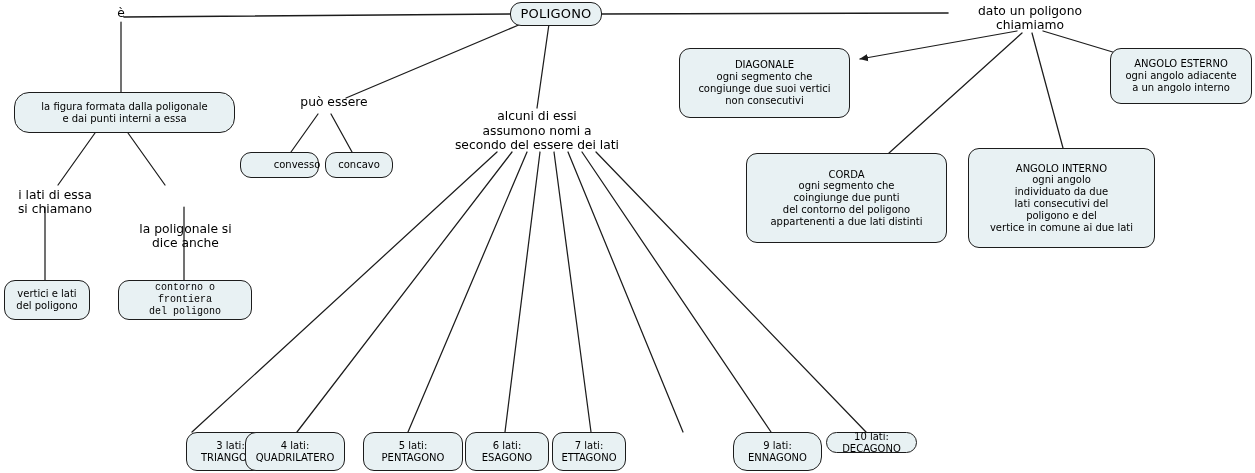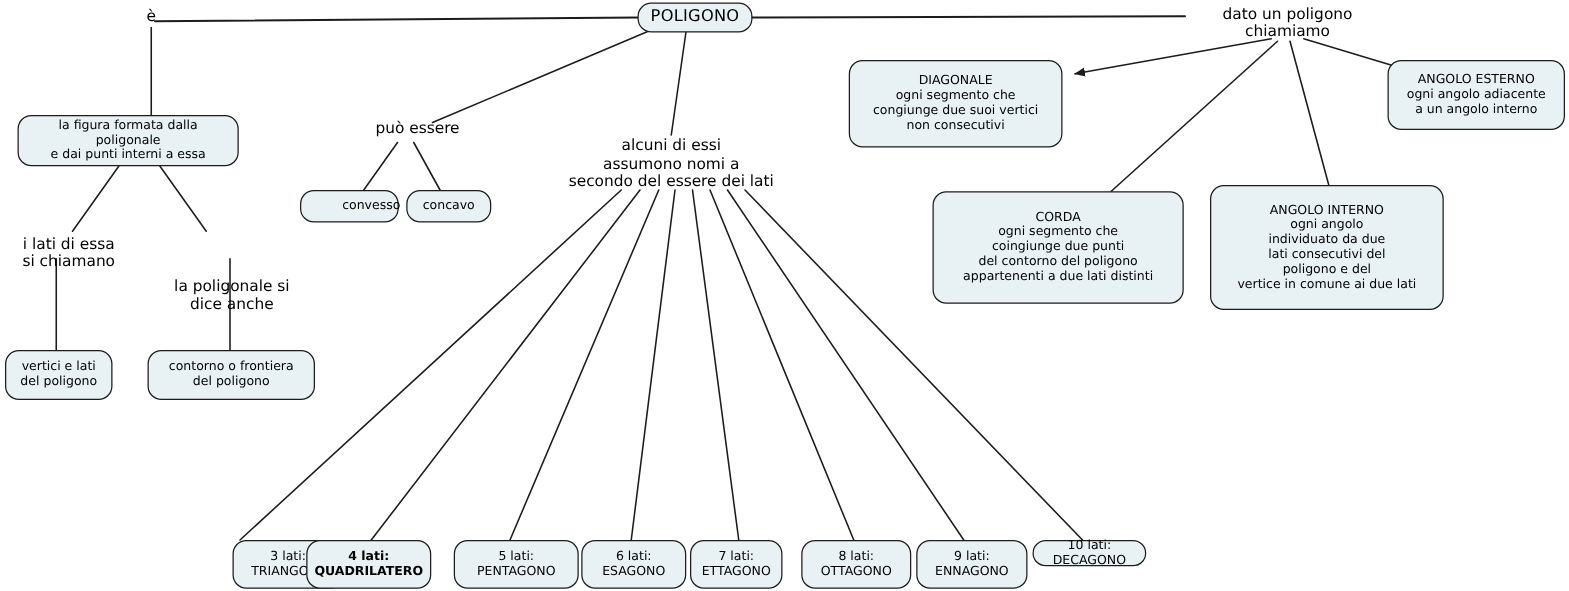--- a/index.html
+++ b/index.html
@@ -105,21 +105,21 @@
       <path d="M568,152 L683,432"></path>
       <path d="M582,152 L771,432"></path>
       <path d="M596,152 L866,432"></path>
     </g>
   </svg>
 
   <div class="node box title" style="left:510px; top:2px; width:92px; height:24px;">POLIGONO</div>
 
   <div class="node plain" style="left:108px; top:4px; width:26px; height:18px;">è</div>
 
-  <div class="node box" style="left:14px; top:92px; width:177px; height:41px;">la figura formata dalla poligonale
+  <div class="node box" style="left:14px; top:92px; width:221px; height:41px;border-radius:15px;">la figura formata dalla poligonale
 e dai punti interni a essa</div>
 
   <div class="node plain" style="left:284px; top:92px; width:100px; height:20px;">può essere</div>
 
   <div class="node box" style="left:240px; top:152px; width:79px; height:26px;padding-left:41px;">convesso</div>
 
   <div class="node box" style="left:325px; top:152px; width:68px; height:26px;">concavo</div>
 
   <div class="node plain" style="left:437px; top:107px; width:200px; height:48px;">alcuni di essi
 assumono nomi a
@@ -127,21 +127,21 @@
 
   <div class="node plain" style="left:3px; top:185px; width:104px; height:34px;">i lati di essa
 si chiamano</div>
 
   <div class="node box" style="left:4px; top:280px; width:86px; height:40px;">vertici e lati
 del poligono</div>
 
   <div class="node plain" style="left:128px; top:185px; width:115px; height:34px;margin-top:34px;">la poligonale si
 dice anche</div>
 
-  <div class="node box" style="left:118px; top:280px; width:134px; height:40px;">contorno o frontiera
+  <div class="node box" style="left:118px; top:280px; width:134px; height:40px;font-family:Liberation Mono, monospace;">contorno o frontiera
 del poligono</div>
 
   <div class="node plain" style="left:950px; top:2px; width:160px; height:32px;">dato un poligono
 chiamiamo</div>
 
   <div class="node box" style="left:679px; top:48px; width:171px; height:70px;">DIAGONALE
 ogni segmento che
 congiunge due suoi vertici
 non consecutivi</div>
 
@@ -158,34 +158,32 @@
 poligono e del
 vertice in comune ai due lati</div>
 
   <div class="node box" style="left:1110px; top:48px; width:142px; height:56px;">ANGOLO ESTERNO
 ogni angolo adiacente
 a un angolo interno</div>
 
   <div class="node box" style="left:148px; top:432px; width:89px; height:39px;margin-left:38px;">3 lati:
 TRIANGOLO</div>
 
-  <div class="node box" style="left:245px; top:432px; width:100px; height:39px;font-weight:bold;">4 lati:
+  <div class="node box" style="left:245px; top:432px; width:100px; height:39px;">4 lati:
 QUADRILATERO</div>
 
   <div class="node box" style="left:363px; top:432px; width:100px; height:39px;">5 lati:
 PENTAGONO</div>
 
   <div class="node box" style="left:465px; top:432px; width:84px; height:39px;">6 lati:
 ESAGONO</div>
 
   <div class="node box" style="left:552px; top:432px; width:74px; height:39px;">7 lati:
 ETTAGONO</div>
 
-  <div class="node box" style="left:641px; top:432px; width:88px; height:39px;">8 lati:
-OTTAGONO</div>
 
-  <div class="node box" style="left:733px; top:432px; width:89px; height:39px;">9 lati:
+  <div class="node box" style="left:733px; top:432px; width:89px; height:39px;border-radius:14px;">9 lati:
 ENNAGONO</div>
 
   <div class="node box" style="left:826px; top:432px; width:91px; height:21px;">10 lati:
 DECAGONO</div>
 
 </div>
 
 </body></html>

